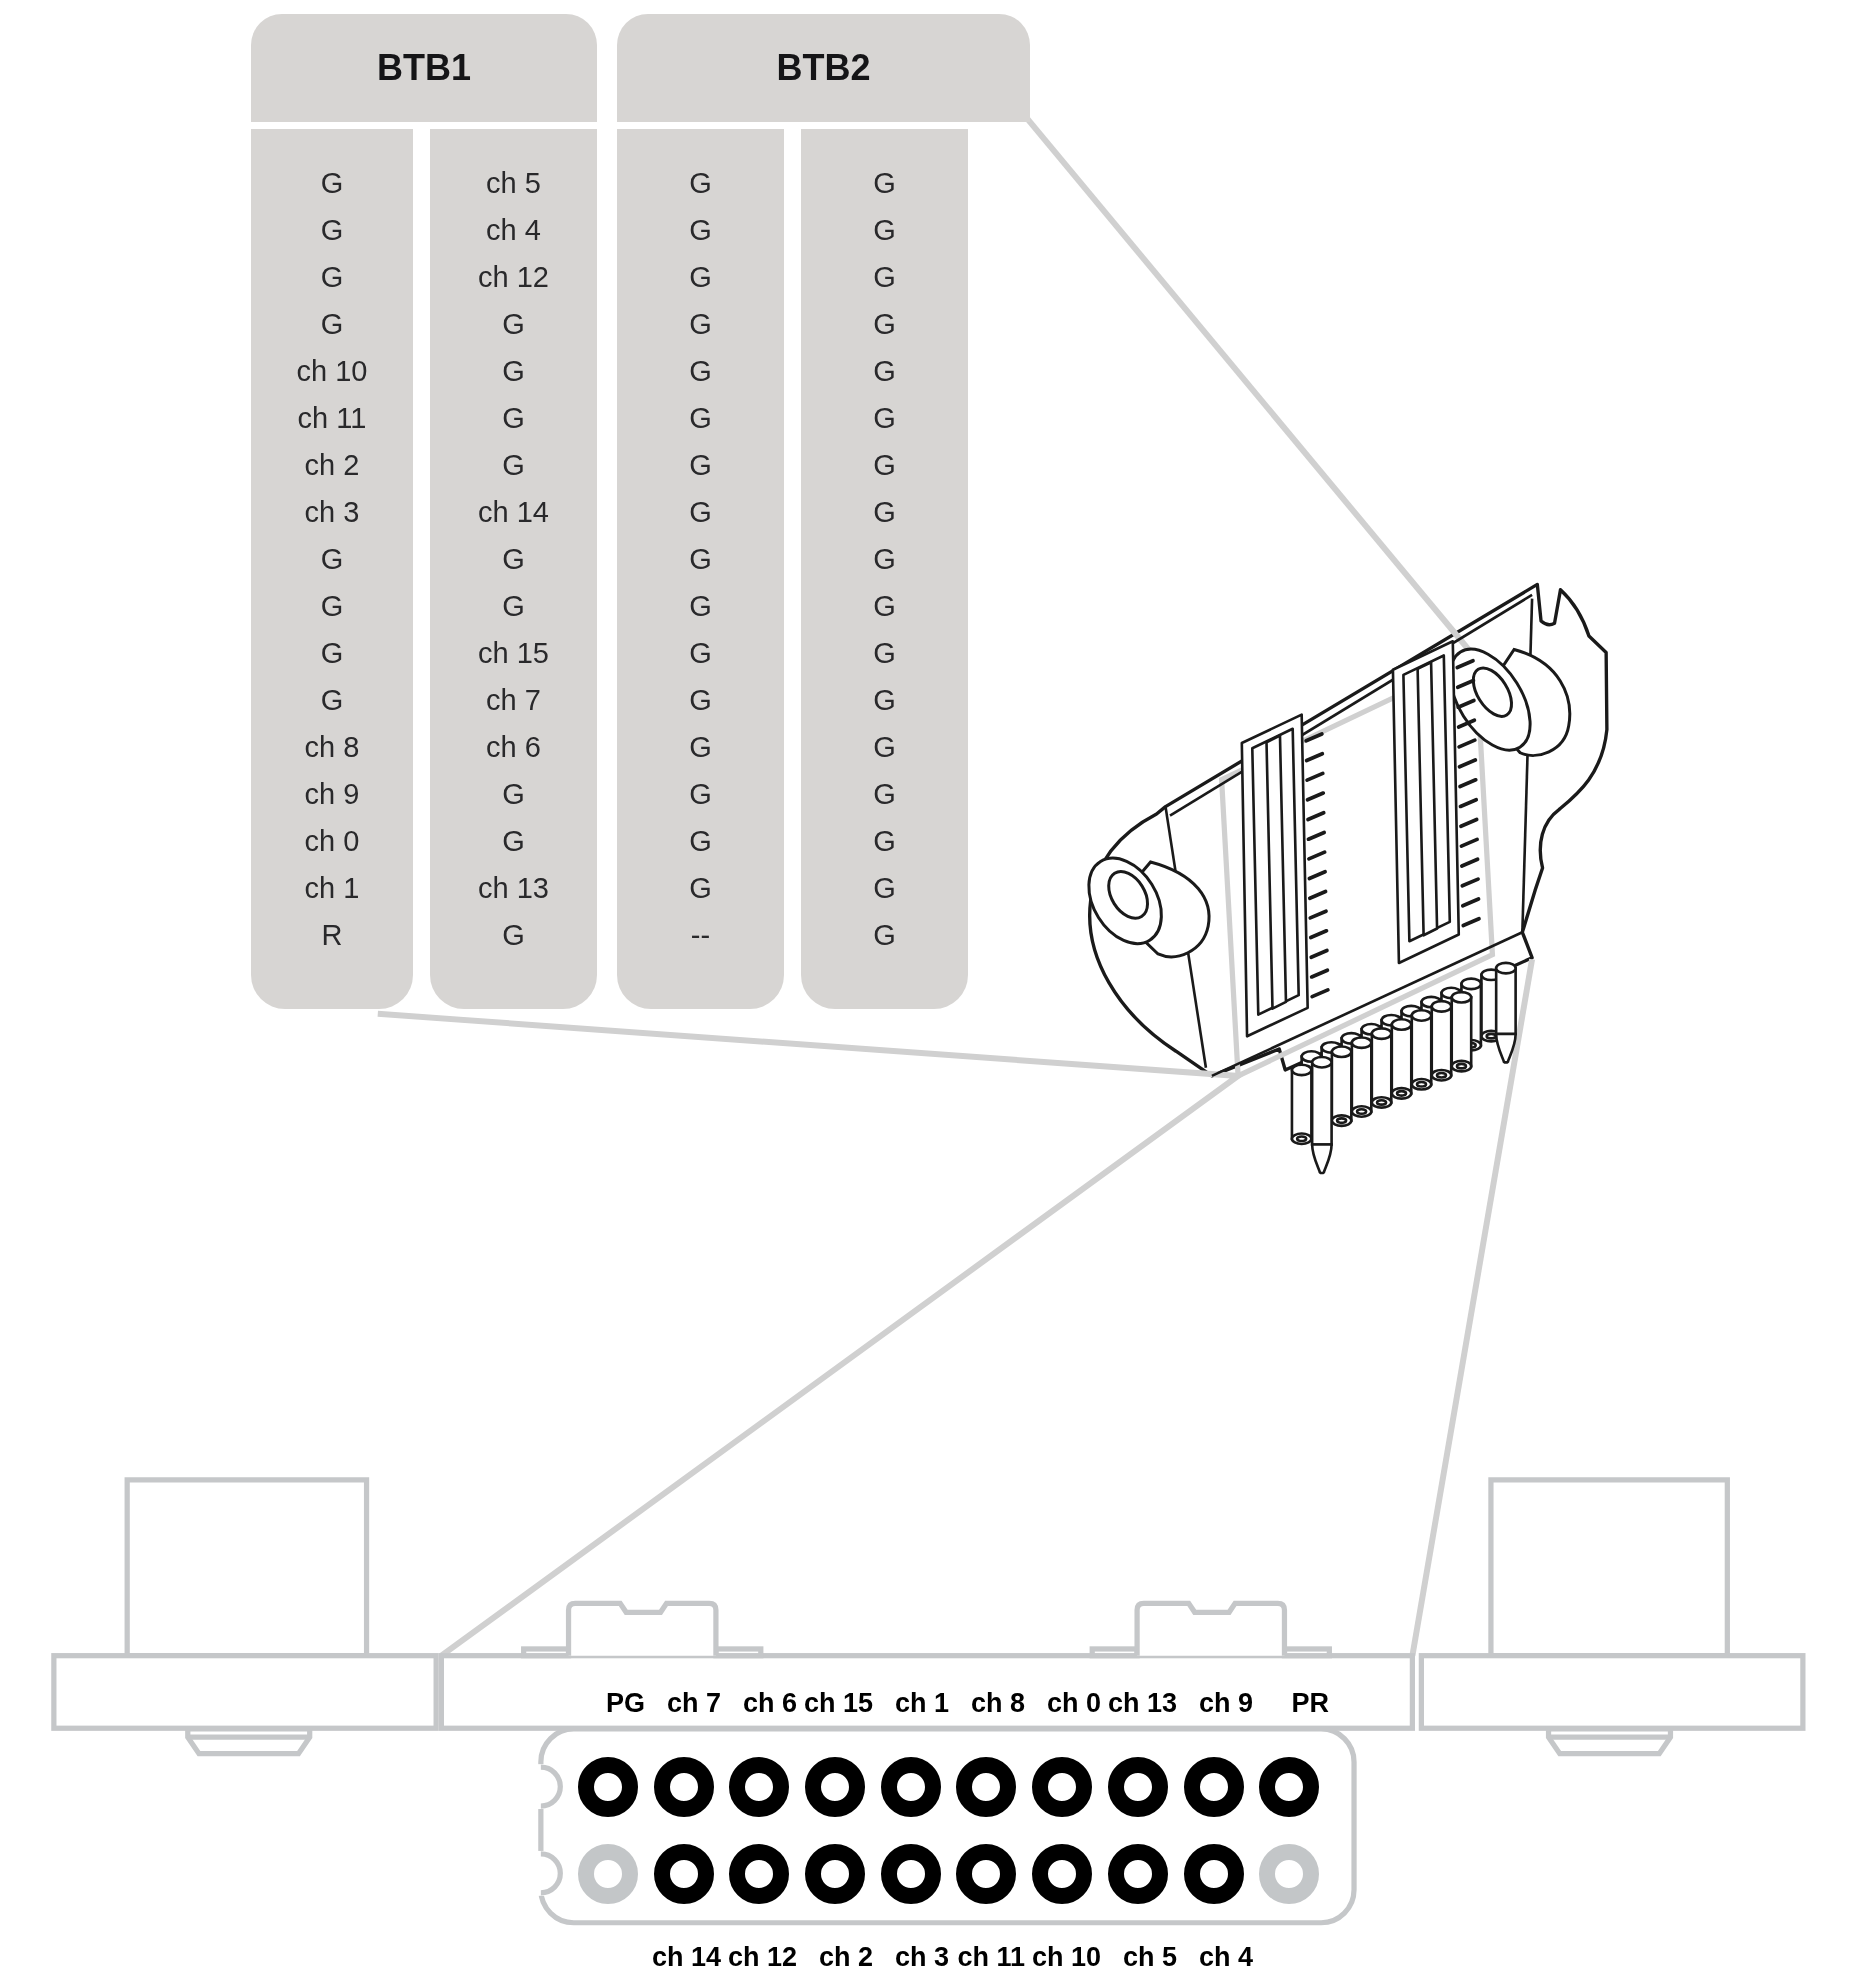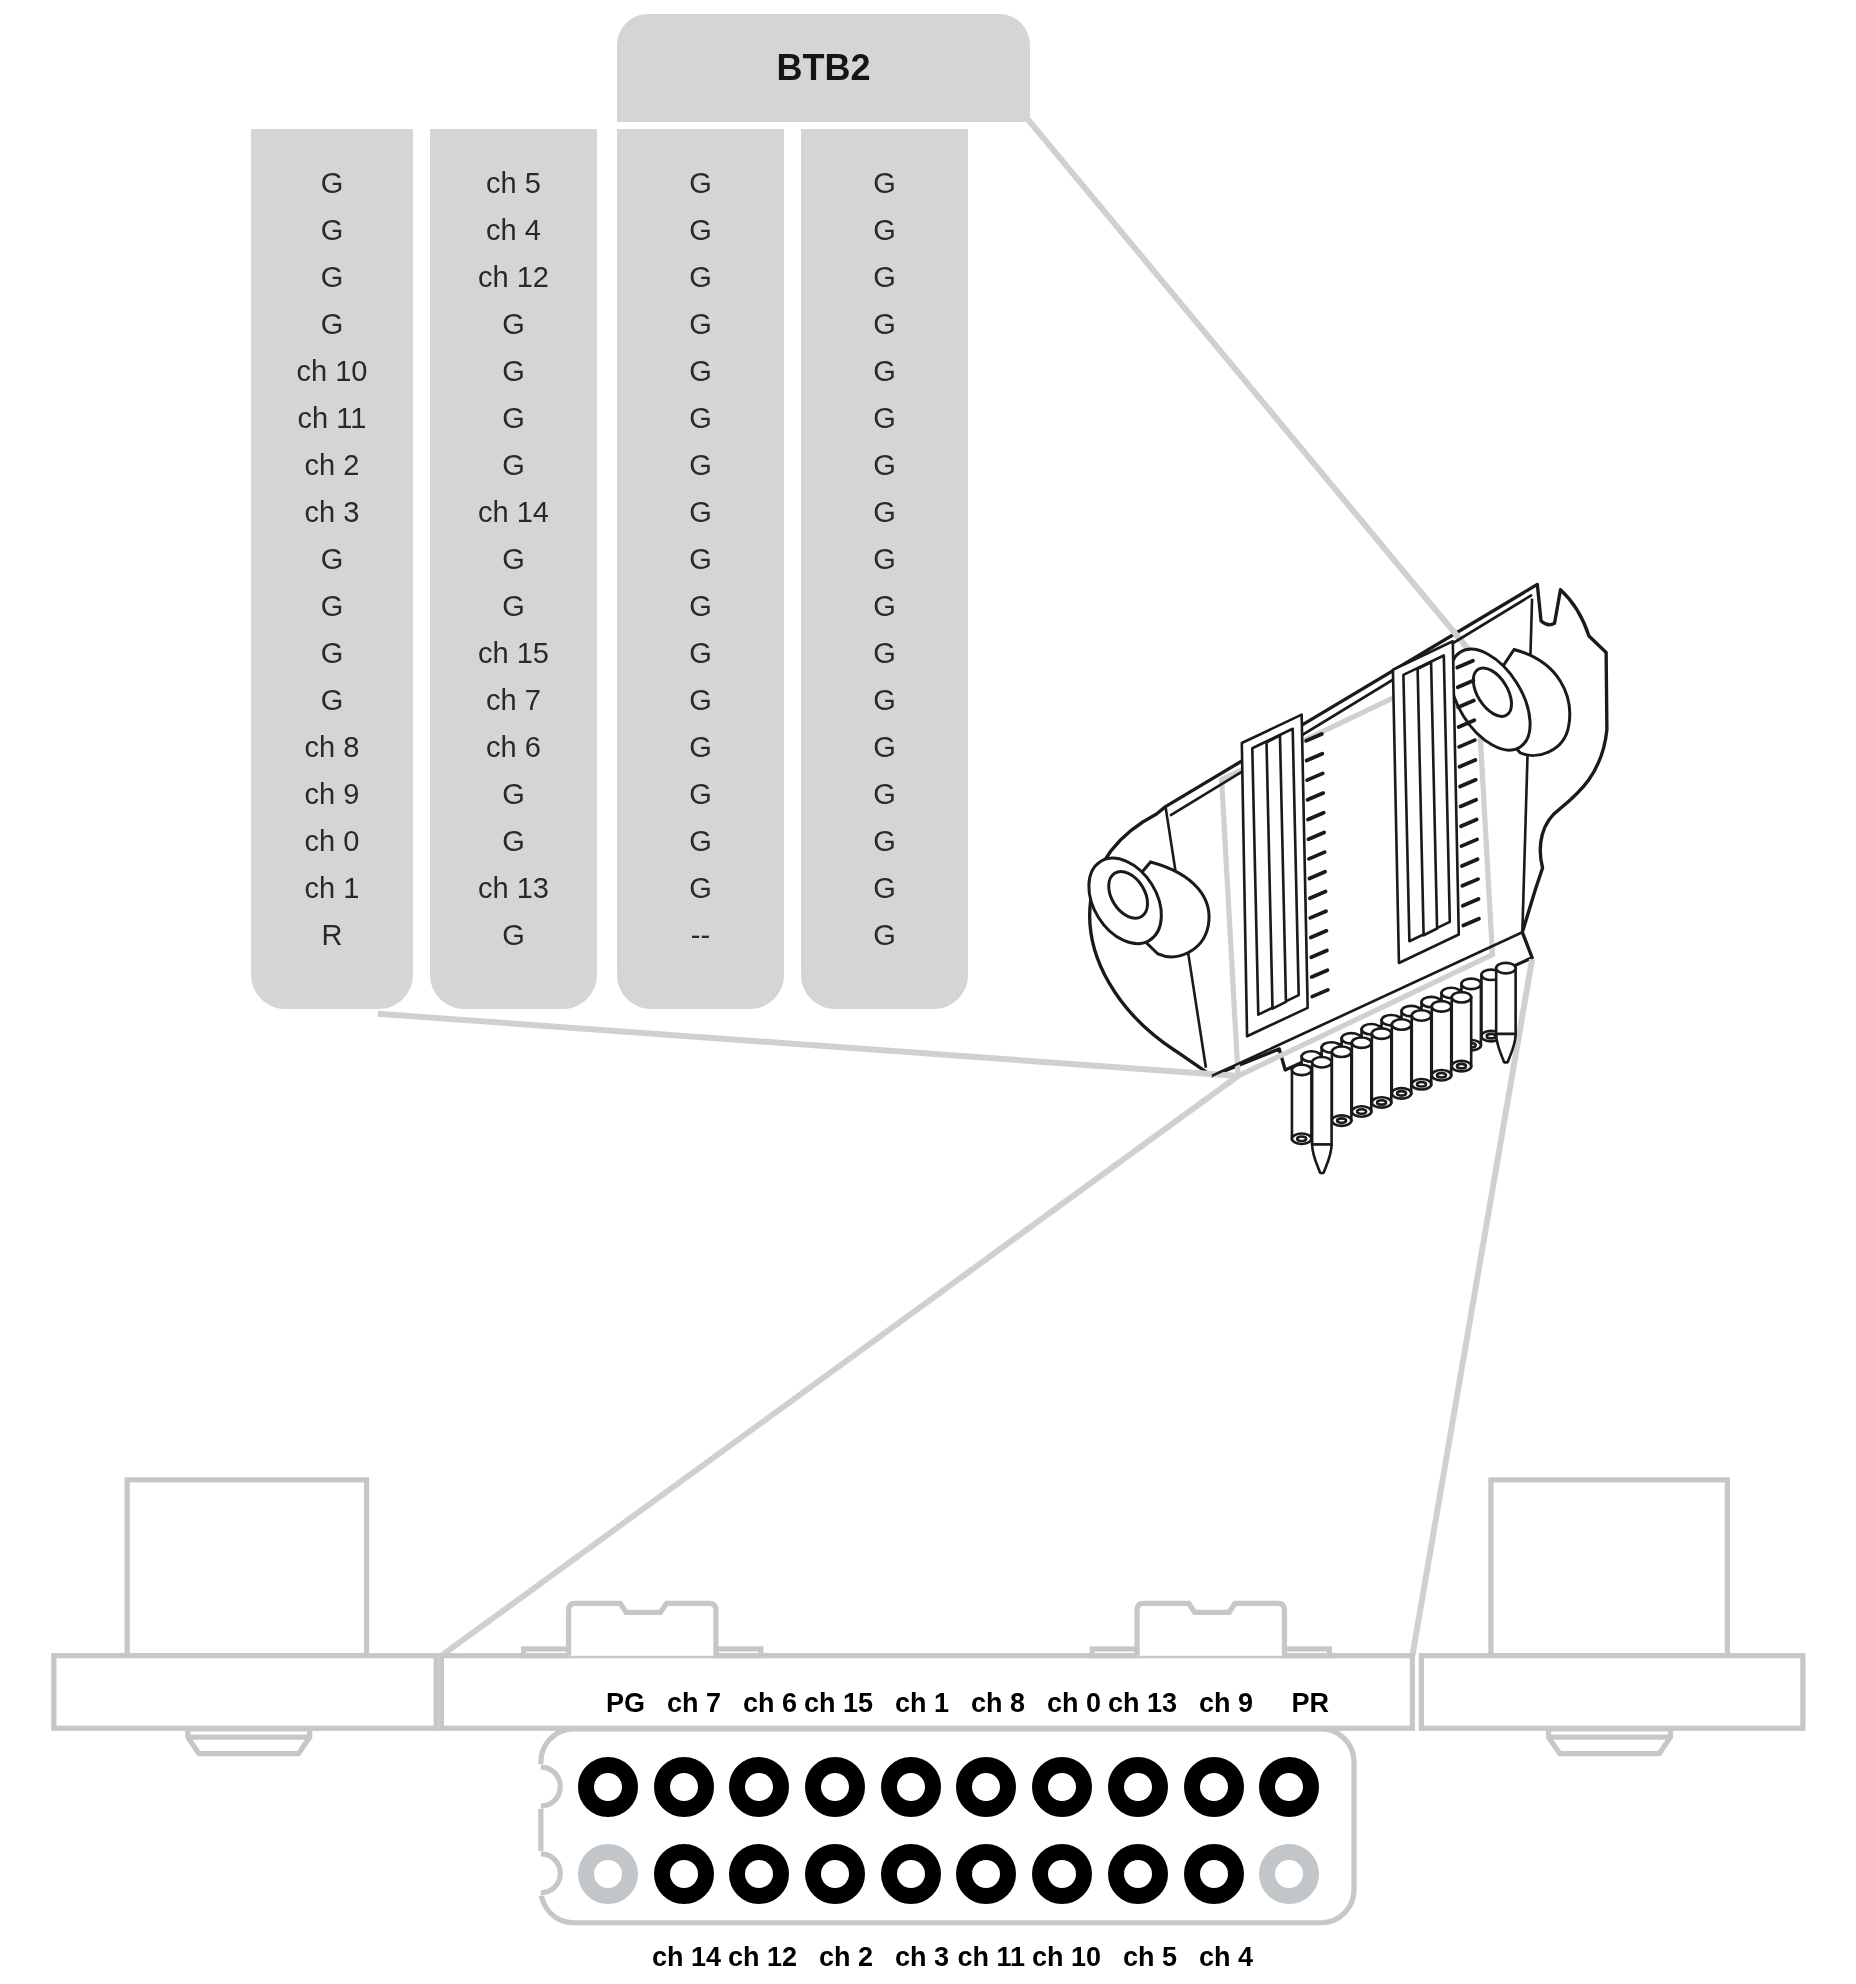--- a/index.html
+++ b/index.html
@@ -308,20 +308,23 @@
       <line class="panel-line" x1="2070" y1="2322" x2="2233" y2="2322"></line>
 
       <rect class="panel-shape" x="723" y="2311" width="1087" height="259" rx="44"></rect>
       <line class="erase" x1="723" y1="2358" x2="723" y2="2418"></line>
       <path class="panel-line" d="M 723,2362 A 26,26 0 0 1 723,2414"></path>
       <line class="erase" x1="723" y1="2474" x2="723" y2="2534"></line>
       <path class="panel-line" d="M 723,2478 A 26,26 0 0 1 723,2530"></path>
     </g>
   </svg>
 
+  <div class="tbl-header" id="hdr-btb1">
+    <span>BTB1</span>
+  </div>
   <div class="tbl-header" id="hdr-btb2">
     <span>BTB2</span>
   </div>
 
   <div class="tbl-col" id="col-b1-l">
 
   <div class="cell">G</div>
       <div class="cell">G</div>
       <div class="cell">G</div>
       <div class="cell">G</div>

